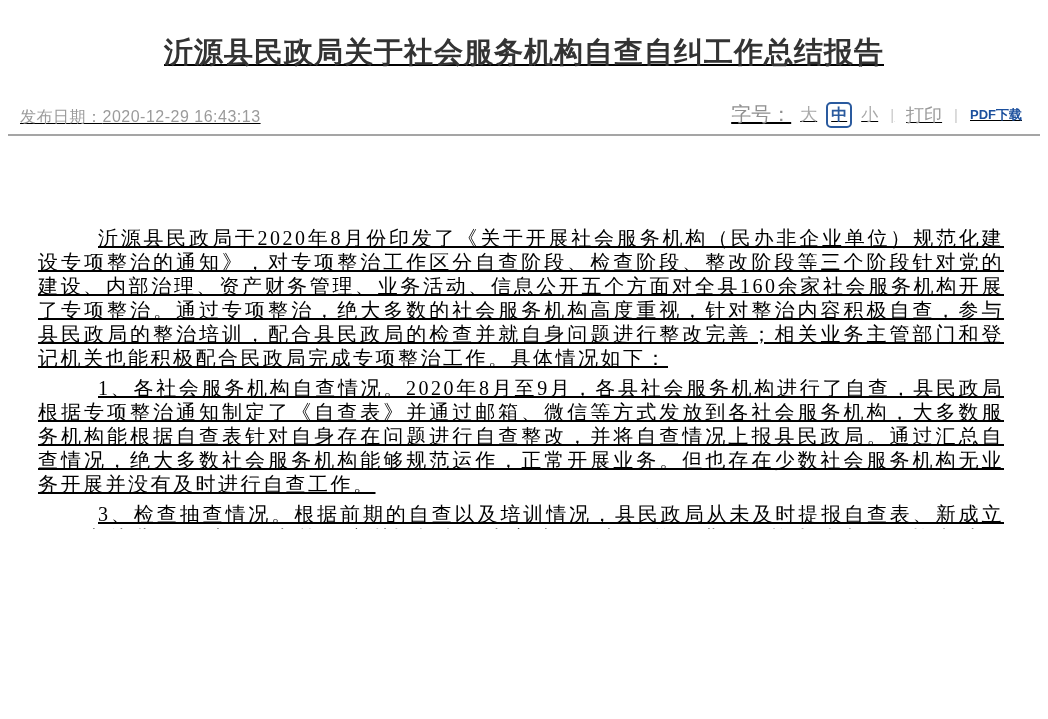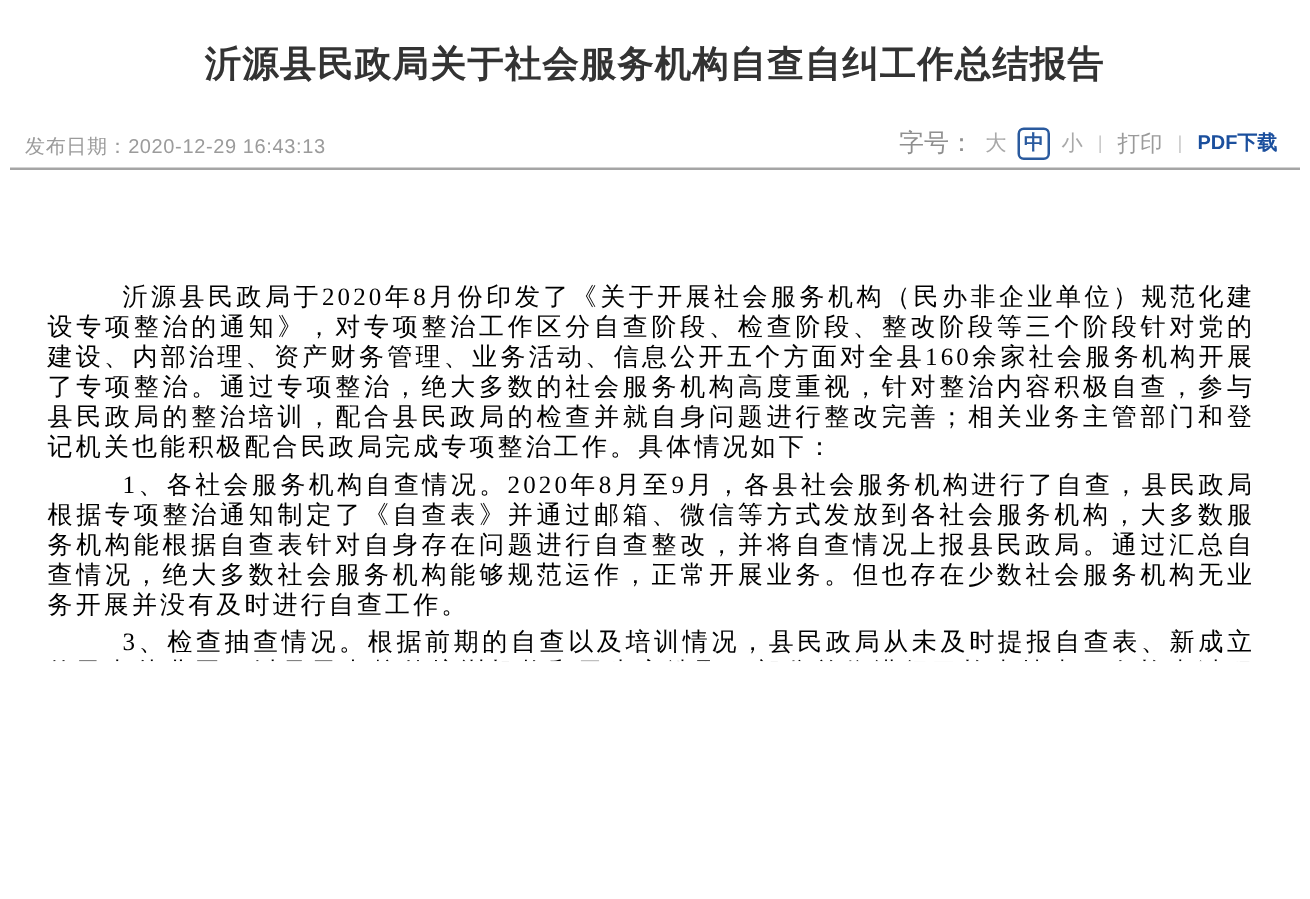--- a/index.html
+++ b/index.html
@@ -4,20 +4,21 @@
 <style>
   * { box-sizing: border-box; }
   html, body { margin: 0; padding: 0; background: #ffffff; }
   .page {
     position: relative;
     width: 1048px;
     height: 529px;
     overflow: hidden;
     background: #ffffff;
     font-family: "Liberation Sans", "DejaVu Sans", sans-serif;
+    text-decoration: underline;
   }
   .doc-title {
     margin: 32px 60px 0 60px;
     text-align: center;
     font-size: 29px;
     line-height: 40px;
     font-weight: bold;
     color: #333333;
     letter-spacing: 1px;
     font-family: "Liberation Sans", "DejaVu Sans", sans-serif;
@@ -56,21 +57,21 @@
     width: 26px;
     height: 26px;
     display: inline-flex;
     align-items: center;
     justify-content: center;
     font-weight: bold;
     font-size: 16px;
   }
   .sep { color: #c8c8c8; font-size: 15px; padding: 0 3px; }
   .print-btn { color: #9a9a9a; cursor: pointer; font-size: 18px; }
-  .pdf-link { color: #1b4f9d; font-weight: bold; cursor: pointer; font-size: 16px; }
+  .pdf-link { color: #1b4f9d; font-weight: bold; cursor: pointer; font-size: 13px; }
   .divider {
     border: none;
     border-top: 2px solid #a5a5a5;
     margin: 6px 8px 0 8px;
   }
   .article {
     padding: 84px 38px 0 32px;
     font-family: "Liberation Serif", "DejaVu Serif", serif;
     font-size: 20px;
     line-height: 24px;

